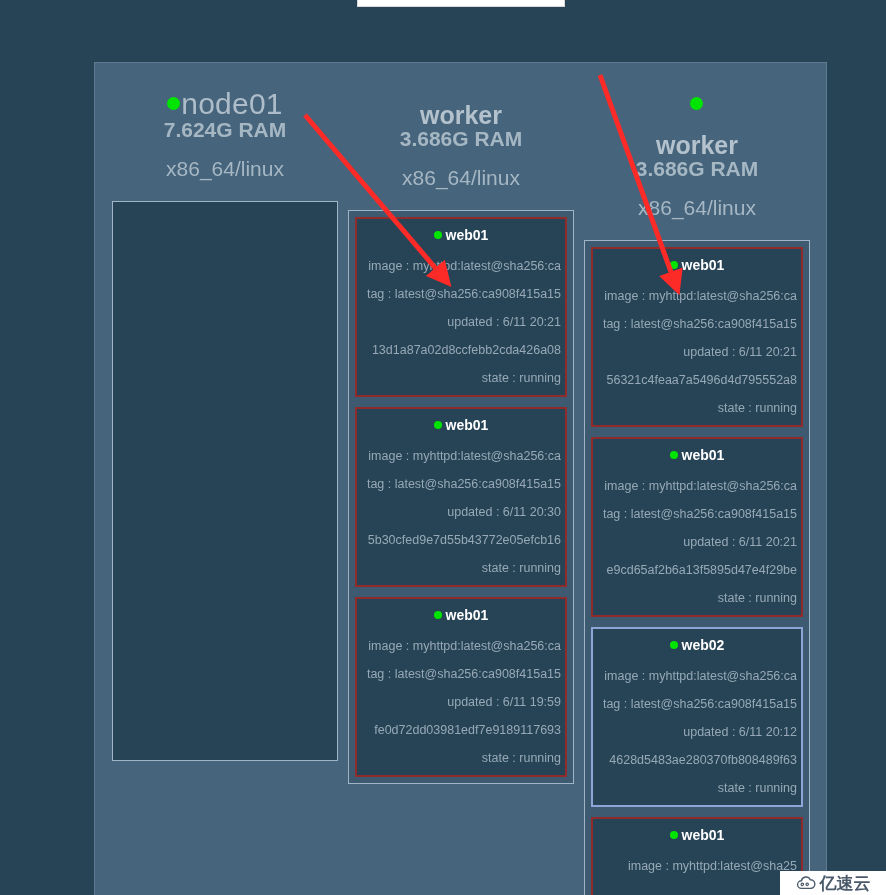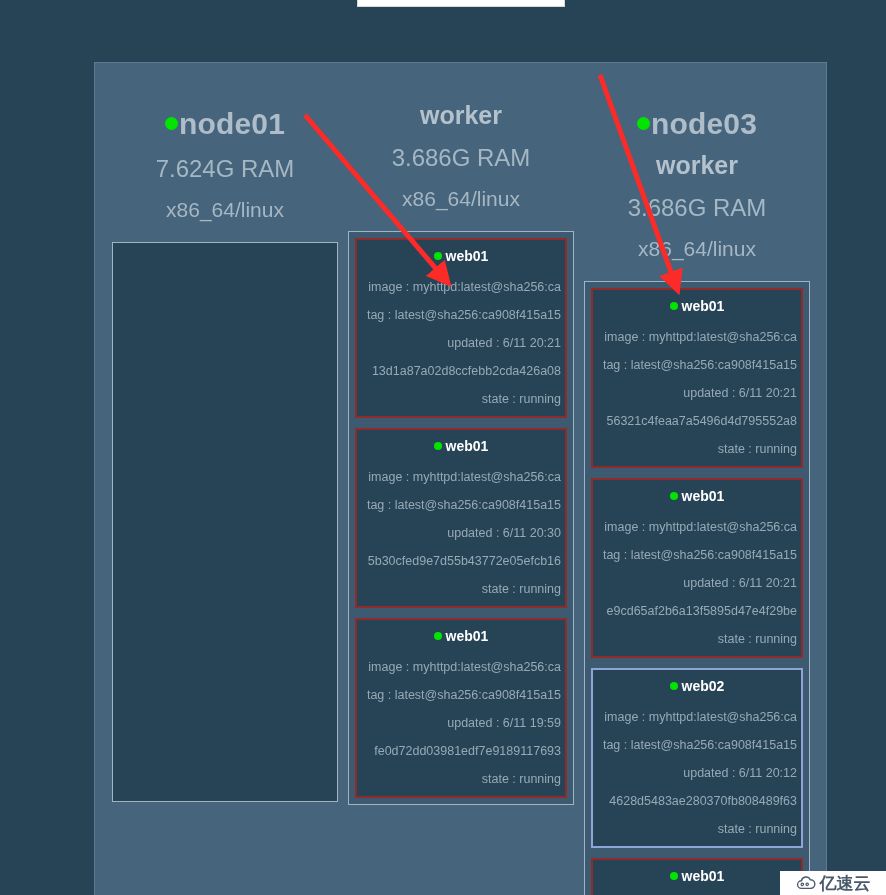--- a/index.html
+++ b/index.html
@@ -66,45 +66,43 @@
     width: 100%;
     text-align: center;
     padding-top: 14px;
   }
   .node-title {
     font-size: 30px;
     color: #aebdc9;
     line-height: 1.0;
     letter-spacing: 0.2px;
     white-space: nowrap;
-    font-weight: 700;
-    margin-top: 20px;
+    font-weight: 400;
   }
   .node-dot {
     display: inline-block;
     width: 13px;
     height: 13px;
     border-radius: 50%;
     background: #00e400;
     vertical-align: 4px;
     margin-right: 1px;
   }
   .node-role {
     font-size: 25px;
     font-weight: bold;
     color: #b3c2cd;
     margin-top: 14px;
     line-height: 1.0;
   }
   .node-ram {
-    font-size: 24px;
+    font-size: 21px;
     color: #a6b7c4;
-    margin-top: 18px;
     line-height: 1.0;
-    font-weight: 400;
+    font-weight: 700;
   }
   .node-arch {
     font-size: 21px;
     color: #a6b7c4;
     margin-top: 18px;
     line-height: 1.0;
     font-weight: 400;
   }
 
   
@@ -240,21 +238,21 @@
               <div class="task-line first">image : myhttpd:latest@sha256:ca</div>
               <div class="task-line">tag : latest@sha256:ca908f415a15</div>
               <div class="task-line">updated : 6/11 19:59</div>
               <div class="task-line">fe0d72dd03981edf7e9189117693</div>
               <div class="task-line">state : running</div>
             </div>
           </div>
         </div>
         <div class="node-col">
           <div class="node-header">
-            <div class="node-title"><span class="node-dot" style="background: rgb(0, 228, 0);"></span><span>node03</span></div>
+            <div class="node-title"><span class="node-dot" style="background: rgb(0, 228, 0);"></span></div>
             <div class="node-role">worker</div>
             <div class="node-ram">3.686G RAM</div>
             <div class="node-arch">x86_64/linux</div>
           </div>
           <div class="node-body filled">
             <div class="task-card">
               <div class="task-name"><span class="task-dot"></span><span>web01</span></div>
               <div class="task-line first">image : myhttpd:latest@sha256:ca</div>
               <div class="task-line">tag : latest@sha256:ca908f415a15</div>
               <div class="task-line">updated : 6/11 20:21</div>

